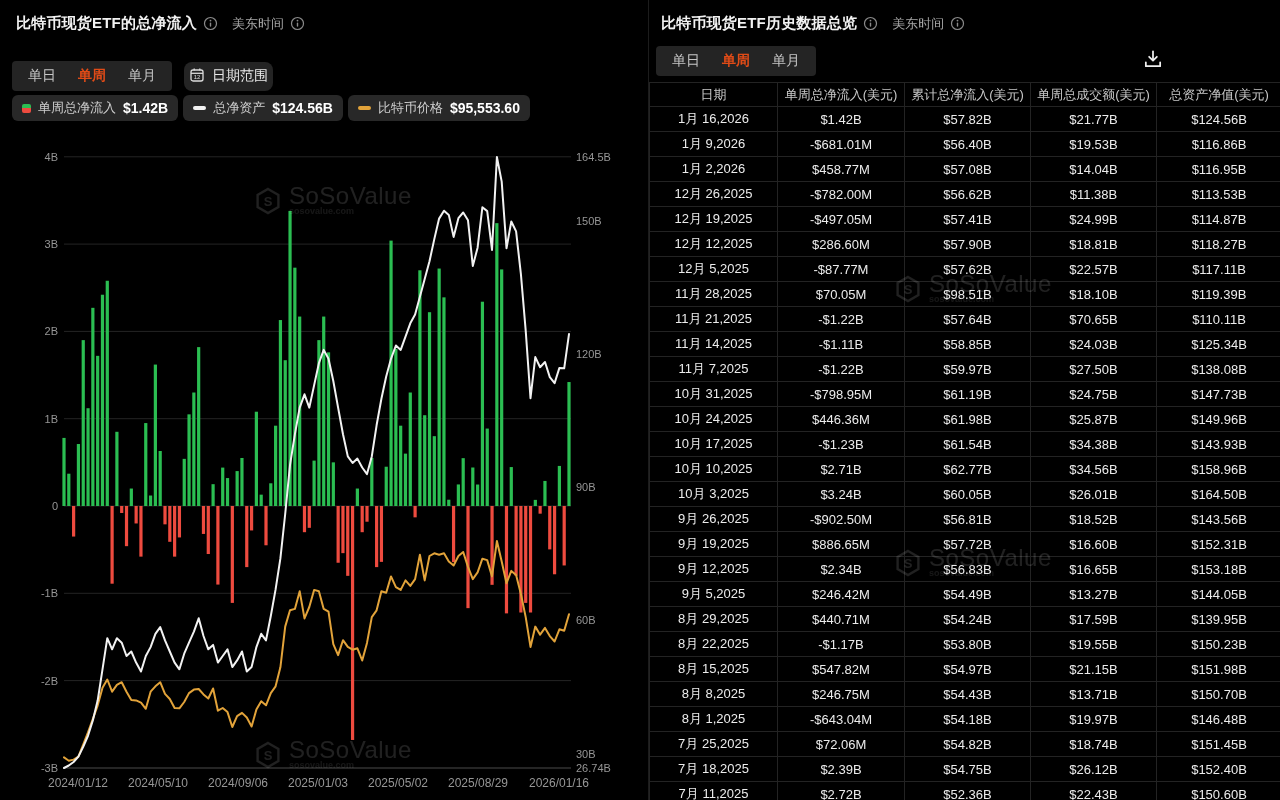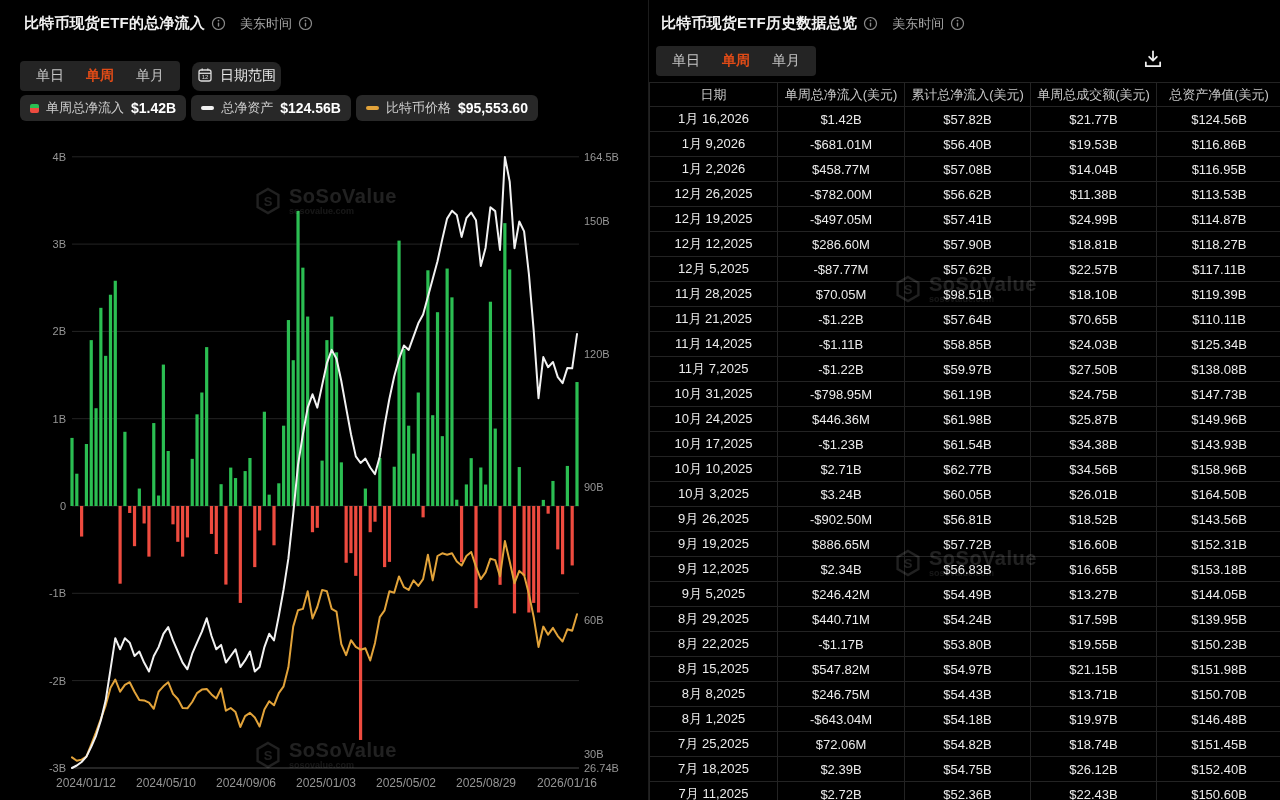--- a/index.html
+++ b/index.html
@@ -1,18 +1,18 @@
 <!DOCTYPE html>
 <html><head>
 <meta charset="utf-8">
 <style>
   html,body{margin:0;padding:0;background:#000;width:1280px;height:800px;overflow:hidden;
     font-family:"Liberation Sans","DejaVu Sans",sans-serif;color:#ececec;}
   .panel{position:absolute;top:0;height:800px;background:#000;}
-  #left-panel{left:12px;width:760px;}
+  #left-panel{left:4px;width:760px;}
   #right-panel{left:648px;width:528px;border-left:1px solid #1c1c1c;box-sizing:border-box;}
 
   .hd{position:absolute;left:12px;top:14px;display:flex;align-items:center;gap:6px;white-space:nowrap;}
   .title{font-size:15px;font-weight:bold;color:#f2f2f2;letter-spacing:.2px;}
   .tz{font-size:13px;color:#a8a8a8;margin-left:8px;}
   .info{display:inline-flex;align-items:center;}
 
   .hd-actions{position:absolute;top:7px;right:16px;display:flex;gap:8px;}
   .iconbtn{width:38px;height:38px;background:#1a1a1a;border:1px solid #2a2a2a;border-radius:10px;
     display:flex;align-items:center;justify-content:center;cursor:pointer;padding:0;}
@@ -39,21 +39,21 @@
   .dl-btn{position:absolute;top:44px;right:8px;background:none;border:none;cursor:pointer;padding:4px;}
 
   #etf-table{position:absolute;left:0;top:82px;width:632px;border-collapse:collapse;table-layout:fixed;
     font-size:13px;}
   #etf-table th{height:23px;font-weight:normal;color:#c9c9c9;border:1px solid #232323;text-align:center;padding:0;}
   #etf-table td{height:24px;border:1px solid #232323;text-align:center;padding:0;color:#ececec;}
   .pos{color:#1dc35c;}
   .neg{color:#f23d3a;}
 
   .wm{position:absolute;display:flex;align-items:center;gap:7px;pointer-events:none;z-index:5;}
-  .wm-brand{font-size:20px;font-weight:bold;color:rgba(255,255,255,0.13);letter-spacing:.5px;line-height:20px;}
+  .wm-brand{font-size:24px;font-weight:normal;color:rgba(255,255,255,0.13);letter-spacing:.5px;line-height:20px;}
   .wm-domain{font-size:9px;color:rgba(255,255,255,0.09);font-weight:bold;}
 </style>
 </head>
 <body>
 
 <div class="panel" id="left-panel">
   <div class="hd">
     <span class="title">比特币现货ETF的总净流入</span>
     <span class="info">
       <svg width="15" height="15" viewBox="0 0 15 15">

